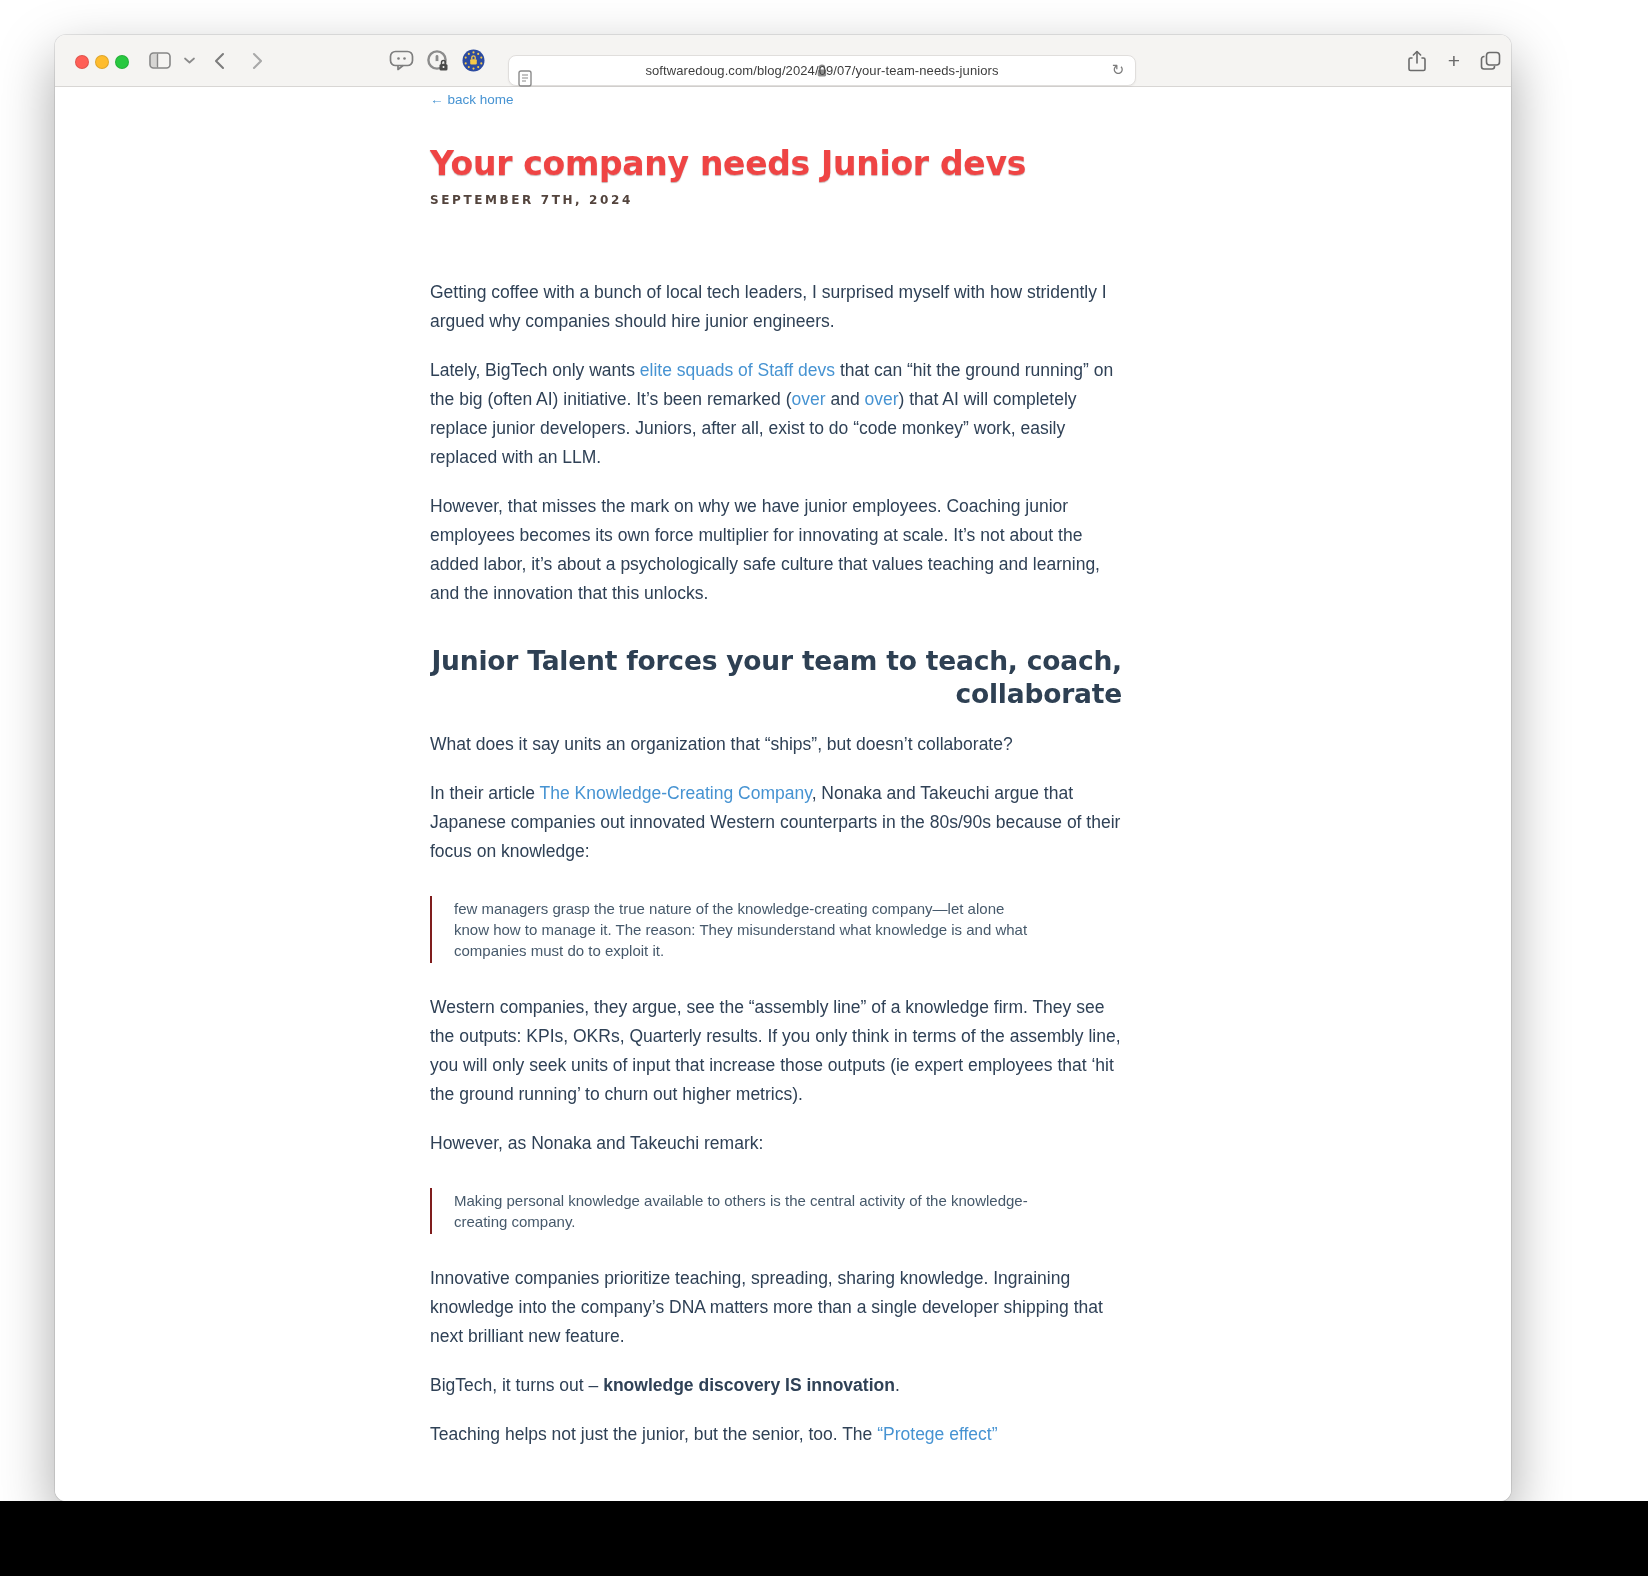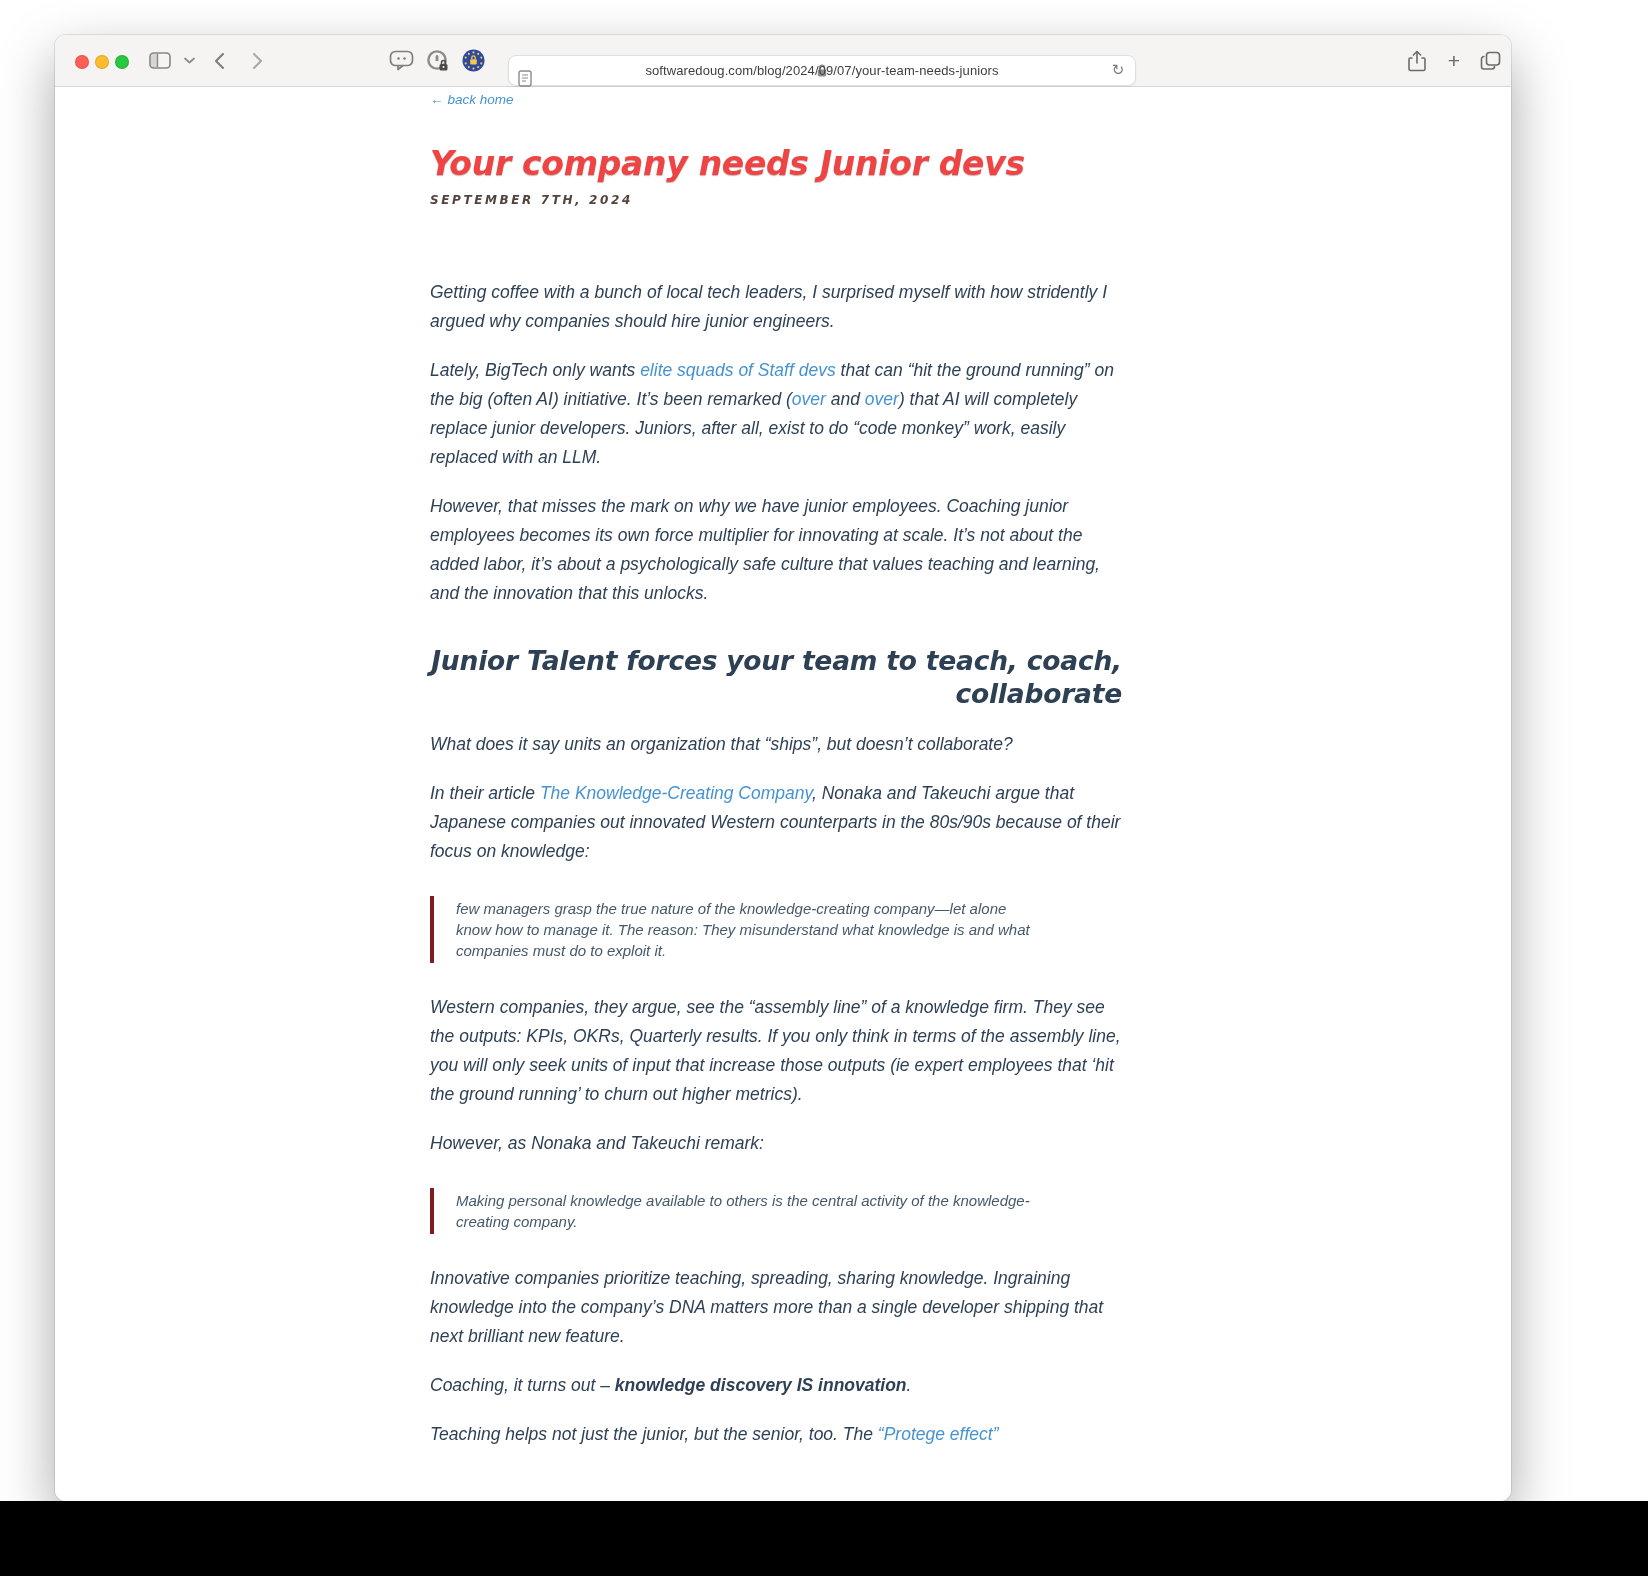--- a/index.html
+++ b/index.html
@@ -48,21 +48,20 @@
   .share-btn{left:1350px;width:24px;}
   .newtab-btn{left:1387px;width:24px;color:#6b6b6b;font-size:21px;font-weight:400;}
   .tabs-btn{left:1422px;width:26px;}
   
   .content{
     flex:1;background:#ffffff;overflow:hidden;position:relative;
   }
   .article{
     margin-left:375px;width:692px;padding-top:3px;
     color:#2f4156;
-    font-style:italic;
   }
   .back-home{
     display:inline-block;font-size:13.5px;color:#3d82d4;text-decoration:none;font-weight:400;
   }
   .back-home .arrow{font-weight:700;margin-right:4px;}
   .post-title{
     margin:36px 0 0 0;font-family:"DejaVu Sans", sans-serif;
     font-size:33px;line-height:40px;font-weight:700;color:#ef4444;
     text-shadow:0 1px 1px rgba(90,30,30,.35);letter-spacing:-.3px;
   }
@@ -74,21 +73,21 @@
     margin:20px 0 0 0;font-size:17.5px;line-height:29px;color:#2f4156;
   }
   .article p:first-of-type{margin-top:71px;}
   .article a{color:#4693d2;text-decoration:none;}
   .article strong{font-weight:700;}
   .article h2{
     margin:36px 0 12px 0;font-family:"DejaVu Sans", sans-serif;
     font-size:26.5px;line-height:33px;font-weight:700;color:#2e4053;letter-spacing:-.2px;text-align:right;
   }
   .article blockquote{
-    margin:30px 0;padding:2px 40px 2px 22px;border-left:4px solid #7f1d1d;
+    margin:30px 0;padding:2px 40px 2px 22px;border-left:2px solid #7f1d1d;
     width:575px;font-size:15px;line-height:21px;color:#46596b;
   }
   svg{display:block;}
 </style>
 </head>
 <body>
 
 <div class="window">
 
   <div class="titlebar">
@@ -204,20 +203,20 @@
           <p><span>Lately, BigTech only wants </span><a href="#">elite squads of Staff devs</a><span> that can “hit the ground running” on the big (often AI) initiative. It’s been remarked (</span><a href="#">over</a><span> and </span><a href="#">over</a><span>) that AI will completely replace junior developers. Juniors, after all, exist to do “code monkey” work, easily replaced with an LLM.</span></p>
           <p><span>However, that misses the mark on why we have junior employees. Coaching junior employees becomes its own force multiplier for innovating at scale. It’s not about the added labor, it’s about a psychologically safe culture that values teaching and learning, and the innovation that this unlocks.</span></p>
           <h2>Junior Talent forces your team to teach, coach, collaborate</h2>
           <p><span>What does it say units an organization that “ships”, but doesn’t collaborate?</span></p>
           <p><span>In their article </span><a href="#">The Knowledge-Creating Company</a><span>, Nonaka and Takeuchi argue that Japanese companies out innovated Western counterparts in the 80s/90s because of their focus on knowledge:</span></p>
           <blockquote>few managers grasp the true nature of the knowledge-creating company—let alone know how to manage it. The reason: They misunderstand what knowledge is and what companies must do to exploit it.</blockquote>
           <p><span>Western companies, they argue, see the “assembly line” of a knowledge firm. They see the outputs: KPIs, OKRs, Quarterly results. If you only think in terms of the assembly line, you will only seek units of input that increase those outputs (ie expert employees that ‘hit the ground running’ to churn out higher metrics).</span></p>
           <p><span>However, as Nonaka and Takeuchi remark:</span></p>
           <blockquote>Making personal knowledge available to others is the central activity of the knowledge-creating company.</blockquote>
           <p><span>Innovative companies prioritize teaching, spreading, sharing knowledge. Ingraining knowledge into the company’s DNA matters more than a single developer shipping that next brilliant new feature.</span></p>
-          <p><span>Coaching, it turns out – </span><strong>knowledge discovery IS innovation</strong><span>.</span></p>
+          <p><span>BigTech, it turns out – </span><strong>knowledge discovery IS innovation</strong><span>.</span></p>
           <p><span>Teaching helps not just the junior, but the senior, too. The </span><a href="#">“Protege effect”</a></p>
         </div>
     </div>
   </div>
 </div>
 
 <div class="desktop-bottom-band"></div>
 
 </body></html>

